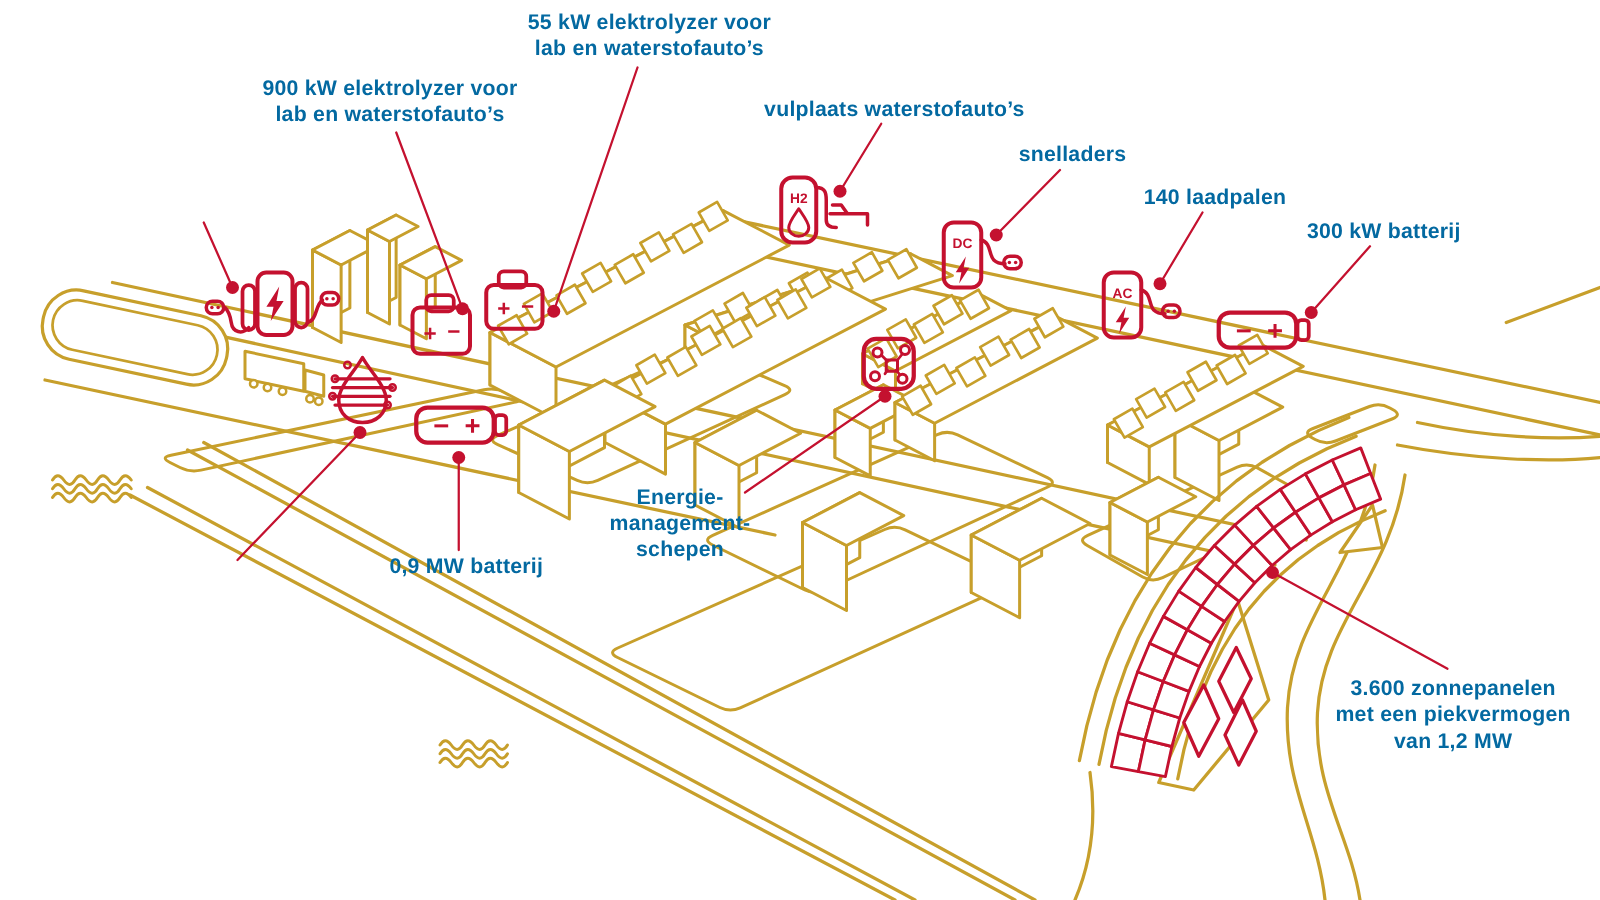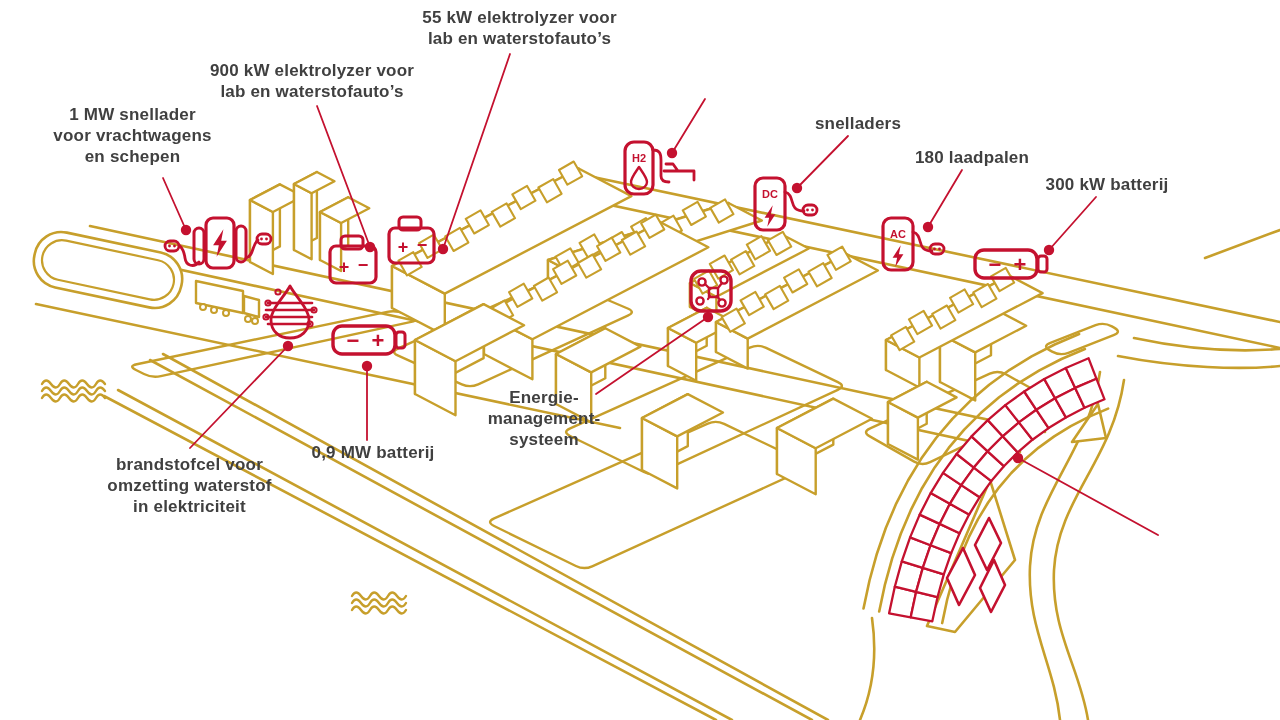--- a/index.html
+++ b/index.html
@@ -1,20 +1,20 @@
 <!DOCTYPE html>
 <html><head>
 <meta charset="utf-8">
 <style>
   html,body{margin:0;padding:0;background:#fff;width:1280px;height:720px;overflow:hidden;}
   .stage{position:relative;width:1280px;height:720px;background:#fff;font-family:"Liberation Sans",sans-serif;}
   #scene{position:absolute;left:0;top:0;}
   .lbl{
     position:absolute;
-    color:#404040;
+    color:#0369a1;
     font-weight:700;
     font-size:17px;
     line-height:21px;
     text-align:center;
     white-space:pre-line;
     letter-spacing:.2px;
   }
 </style>
 </head>
 <body>
@@ -316,30 +316,28 @@
           <line x1="367" y1="440" x2="367" y2="366" stroke="#C4112F" stroke-width="1.8"></line>
           <circle cx="367" cy="366" r="5.2" fill="#C4112F" stroke="none"></circle>
           <line x1="190" y1="448" x2="288" y2="346" stroke="#C4112F" stroke-width="1.8"></line>
           <circle cx="288" cy="346" r="5.2" fill="#C4112F" stroke="none"></circle>
           <line x1="1158" y1="535" x2="1018" y2="458" stroke="#C4112F" stroke-width="1.8"></line>
           <circle cx="1018" cy="458" r="5.2" fill="#C4112F" stroke="none"></circle>
         </g>
     </g>
   </svg>
 
-  <div class="lbl" style="left:30px;  top:104px; width:205px;">1 MW snellader
-voor vrachtwagens
-en schepen</div>
   <div class="lbl" style="left:198px; top:60px;  width:228px;">900 kW elektrolyzer voor
 lab en waterstofauto’s</div>
   <div class="lbl" style="left:402px; top:7px;   width:235px;">55 kW elektrolyzer voor
 lab en waterstofauto’s</div>
+  <div class="lbl" style="left:598px; top:77px;  width:235px;">vulplaats waterstofauto’s</div>
   <div class="lbl" style="left:806px; top:113px; width:104px;">snelladers</div>
-  <div class="lbl" style="left:902px; top:147px; width:140px;">180 laadpalen</div>
+  <div class="lbl" style="left:902px; top:147px; width:140px;">140 laadpalen</div>
   <div class="lbl" style="left:1028px;top:174px; width:158px;">300 kW batterij</div>
   <div class="lbl" style="left:478px; top:387px; width:132px;">Energie-
 management-
-systeem</div>
+schepen</div>
   <div class="lbl" style="left:303px; top:442px; width:140px;">0,9 MW batterij</div>
-  <div class="lbl" style="left:92px;  top:454px; width:195px;">brandstofcel voor
-omzetting waterstof
-in elektriciteit</div>
+  <div class="lbl" style="left:1055px;top:540px; width:215px;">3.600 zonnepanelen
+met een piekvermogen
+van 1,2 MW</div>
 </div>
 
 </body></html>

